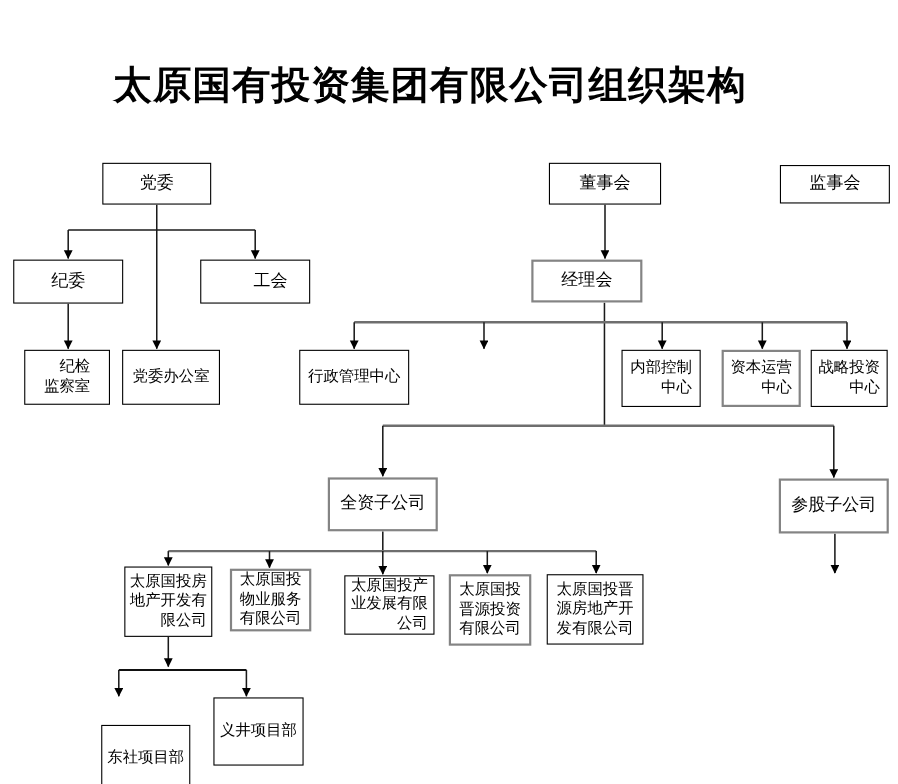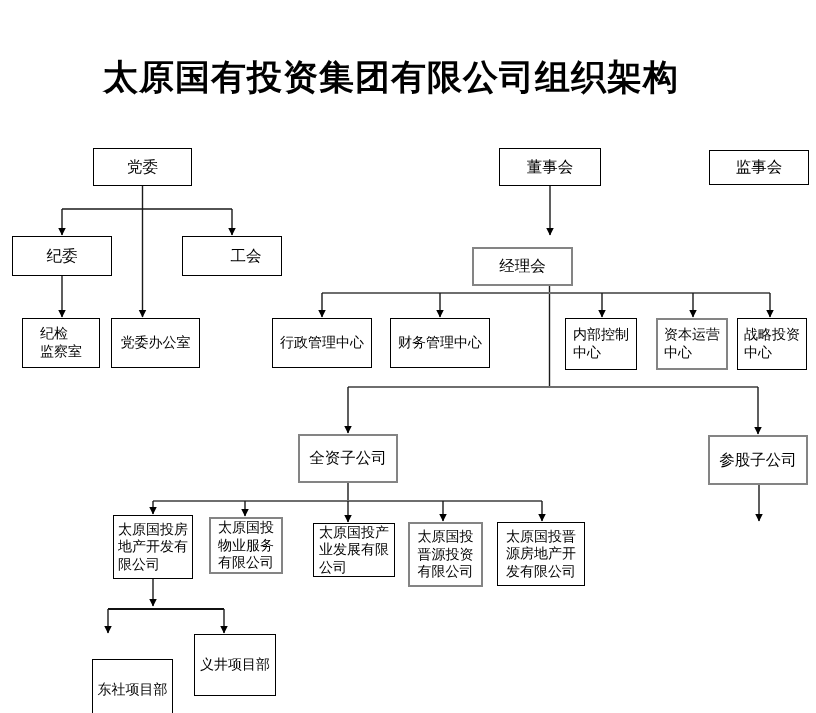--- a/index.html
+++ b/index.html
@@ -10,34 +10,34 @@
   #title{
     position:absolute;left:0;top:54px;width:782px;text-align:center;
     font-size:35px;font-weight:700;letter-spacing:1px;
   }
   #lines{position:absolute;left:0;top:0;}
   .ln{stroke:#1a1a1a;stroke-width:1.4;fill:none;}
   .ln.thick{stroke:#6e6e6e;stroke-width:2.2;}
   .ln.mid{stroke:#111;stroke-width:1.8;}
   .nd{
     position:absolute;box-sizing:border-box;border:1px solid #000;background:#fff;
-    display:flex;align-items:center;justify-content:center;text-align:left;
+    display:flex;align-items:center;justify-content:center;text-align:right;
     white-space:pre-line;font-size:14px;line-height:1.3;
   }
   .nd.gray{border:2px solid #848484;}
   .nd.f16{font-size:15.5px;}
   .nd.f13{font-size:14px;line-height:1.25;}
 
   
   #b-party   {left:93px; top:148px;width:99px; height:38px;}
   #b-board   {left:499px;top:148px;width:102px;height:38px;}
   #b-super   {left:709px;top:150px;width:100px;height:35px;}
   #b-jiwei   {left:12px; top:236px;width:100px;height:40px;}
   #b-union   {left:182px;top:236px;width:100px;height:40px;padding-left:28px;}
-  #b-mgr     {left:472px;top:236px;width:101px;height:39px;margin-top:11px;}
+  #b-mgr     {left:483px;top:236px;width:101px;height:39px;}
   #b-jijian  {left:22px; top:318px;width:78px; height:50px;}
   #b-poffice {left:111px;top:318px;width:89px; height:50px;}
   #b-admin   {left:272px;top:318px;width:100px;height:50px;}
   #b-finance {left:390px;top:318px;width:100px;height:50px;}
   #b-internal{left:565px;top:318px;width:72px; height:52px;}
   #b-capital {left:656px;top:318px;width:72px; height:52px;}
   #b-strategy{left:737px;top:318px;width:70px; height:52px;}
   #b-wholly  {left:298px;top:434px;width:100px;height:49px;}
   #b-equity  {left:708px;top:435px;width:100px;height:50px;}
   #b-re      {left:113px;top:515px;width:80px; height:64px;}
@@ -97,21 +97,20 @@
   <div class="nd f16" id="b-party">党委</div>
   <div class="nd f16" id="b-board">董事会</div>
   <div class="nd f16" id="b-super">监事会</div>
   <div class="nd f16" id="b-jiwei">纪委</div>
   <div class="nd f16" id="b-union">工会</div>
   <div class="nd f16 gray" id="b-mgr">经理会</div>
   <div class="nd" id="b-jijian">纪检
 监察室</div>
   <div class="nd" id="b-poffice">党委办公室</div>
   <div class="nd" id="b-admin">行政管理中心</div>
-  <div class="nd" id="b-finance">财务管理中心</div>
   <div class="nd" id="b-internal">内部控制
 中心</div>
   <div class="nd gray" id="b-capital">资本运营
 中心</div>
   <div class="nd" id="b-strategy">战略投资
 中心</div>
   <div class="nd f16 gray" id="b-wholly">全资子公司</div>
   <div class="nd f16 gray" id="b-equity">参股子公司</div>
   <div class="nd f13" id="b-re">太原国投房
 地产开发有

